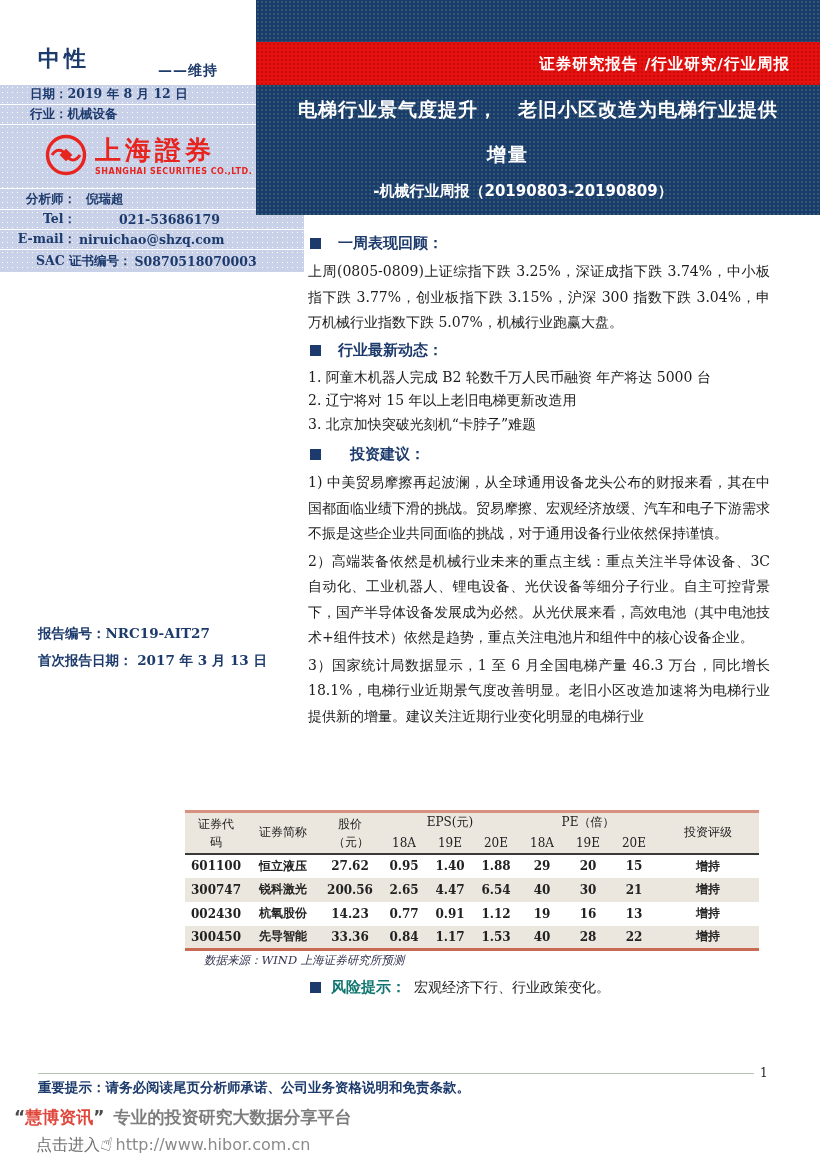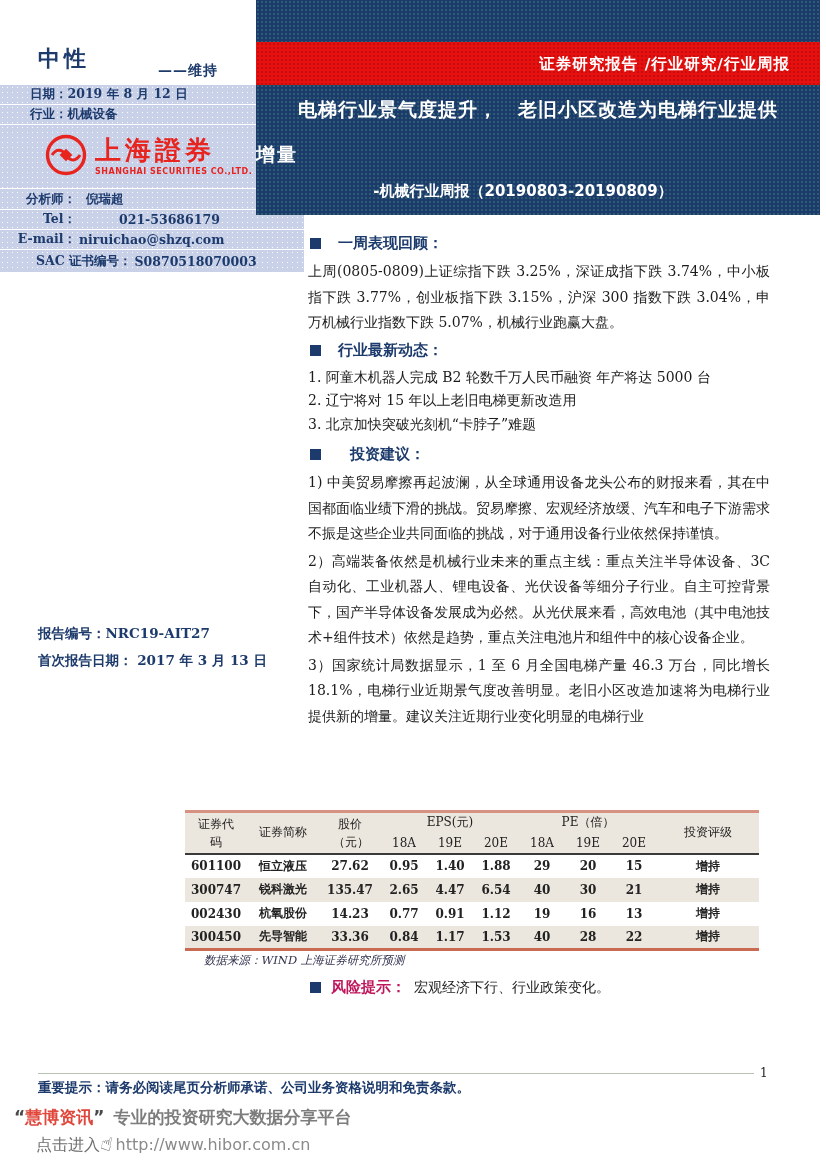--- a/index.html
+++ b/index.html
@@ -33,21 +33,21 @@
     background-size:4px 4px;
     color:#fff; font-weight:bold; font-size:15.5px; line-height:43px;
     text-align:right; padding-right:30px; letter-spacing:1px;
   }
   .title-l1 {
     position:absolute; top:97px; left:24px; right:24px; text-align:center;
     color:#fff; font-size:19px; font-weight:bold; letter-spacing:1px;
     font-family:"DejaVu Sans", sans-serif;
   }
   .title-l2 {
-    position:absolute; top:142px; left:0; right:60px; text-align:left;
+    position:absolute; top:142px; left:0; right:60px; text-align:center;
     color:#fff; font-size:19px; font-weight:bold; letter-spacing:2px;
     font-family:Liberation Sans, sans-serif;
   }
   .subtitle {
     position:absolute; top:182px; left:0; right:30px; text-align:center;
     color:#fff; font-size:15px; font-weight:bold;
     font-family:"DejaVu Sans", sans-serif;
   }
 
   
@@ -94,21 +94,21 @@
   .stock-table tbody td { height:24px; vertical-align:middle;font-weight:bold; }
   .stock-table tbody tr:nth-child(even) td { background:#ece7de; }
 
   .src-note {
     position:absolute; left:204px; top:953px; font-style:italic;
     font-size:11.5px; color:#30304e;
   }
 
   .risk-line { position:absolute; left:308px; top:978px; display:flex; align-items:center; }
   .risk-line .sq { margin:0 10px 0 2px; }
-  .risk-h { font-size:15px; font-weight:bold; color:#be185d; margin-right:8px; }
+  .risk-h { font-size:15px; font-weight:bold; color:#0f766e; margin-right:8px; }
   .risk-t { font-size:14px; color:#1c1c1c; }
 
   
   .foot-line { position:absolute; left:38px; top:1073px; width:716px; height:1px; background:#b6c3ae; }
   .page-num { position:absolute; left:760px; top:1066px; font-size:12px; color:#222; }
   .notice { position:absolute; left:38px; top:1079px; font-size:13.5px; font-weight:bold; color:#1c3a6b; }
   .brand-line { position:absolute; left:14px; top:1106px; font-size:17px; font-family:"DejaVu Sans", sans-serif; font-weight:bold; }
   .brand-line .q { color:#4a4a4a; }
   .brand-line .brand { color:#e0473c; }
   .brand-line .tagline { color:#7d7d7d; margin-left:9px; }
@@ -246,21 +246,21 @@
         <td>1.40</td>
         <td>1.88</td>
         <td>29</td>
         <td>20</td>
         <td>15</td>
         <td>增持</td>
       </tr>
       <tr>
         <td>300747</td>
         <td>锐科激光</td>
-        <td>135.47</td>
+        <td>200.56</td>
         <td>2.65</td>
         <td>4.47</td>
         <td>6.54</td>
         <td>40</td>
         <td>30</td>
         <td>21</td>
         <td>增持</td>
       </tr>
       <tr>
         <td>002430</td>

